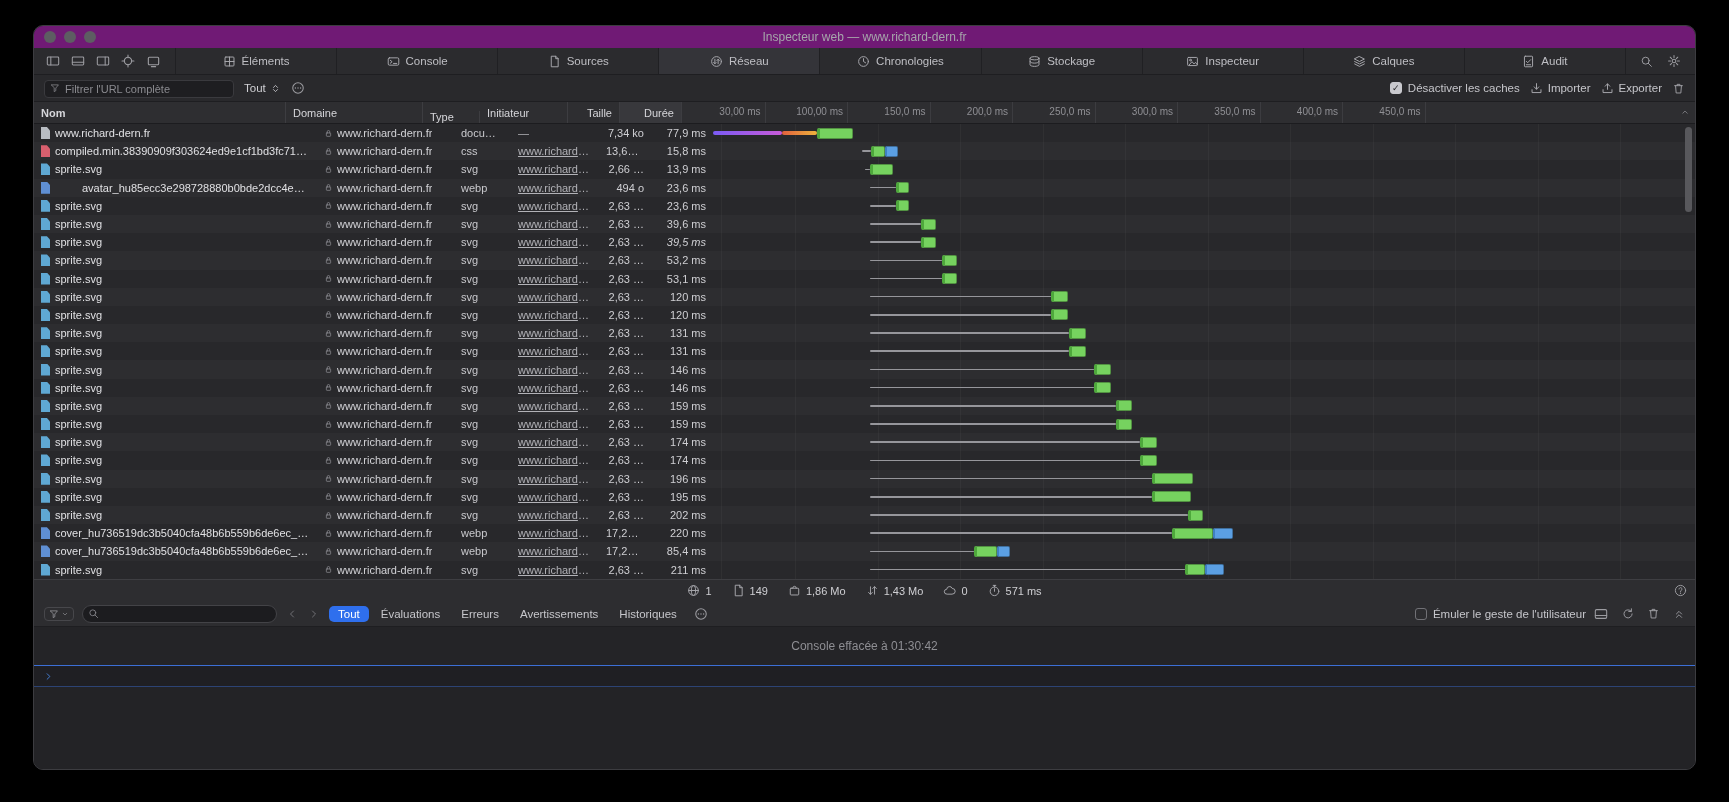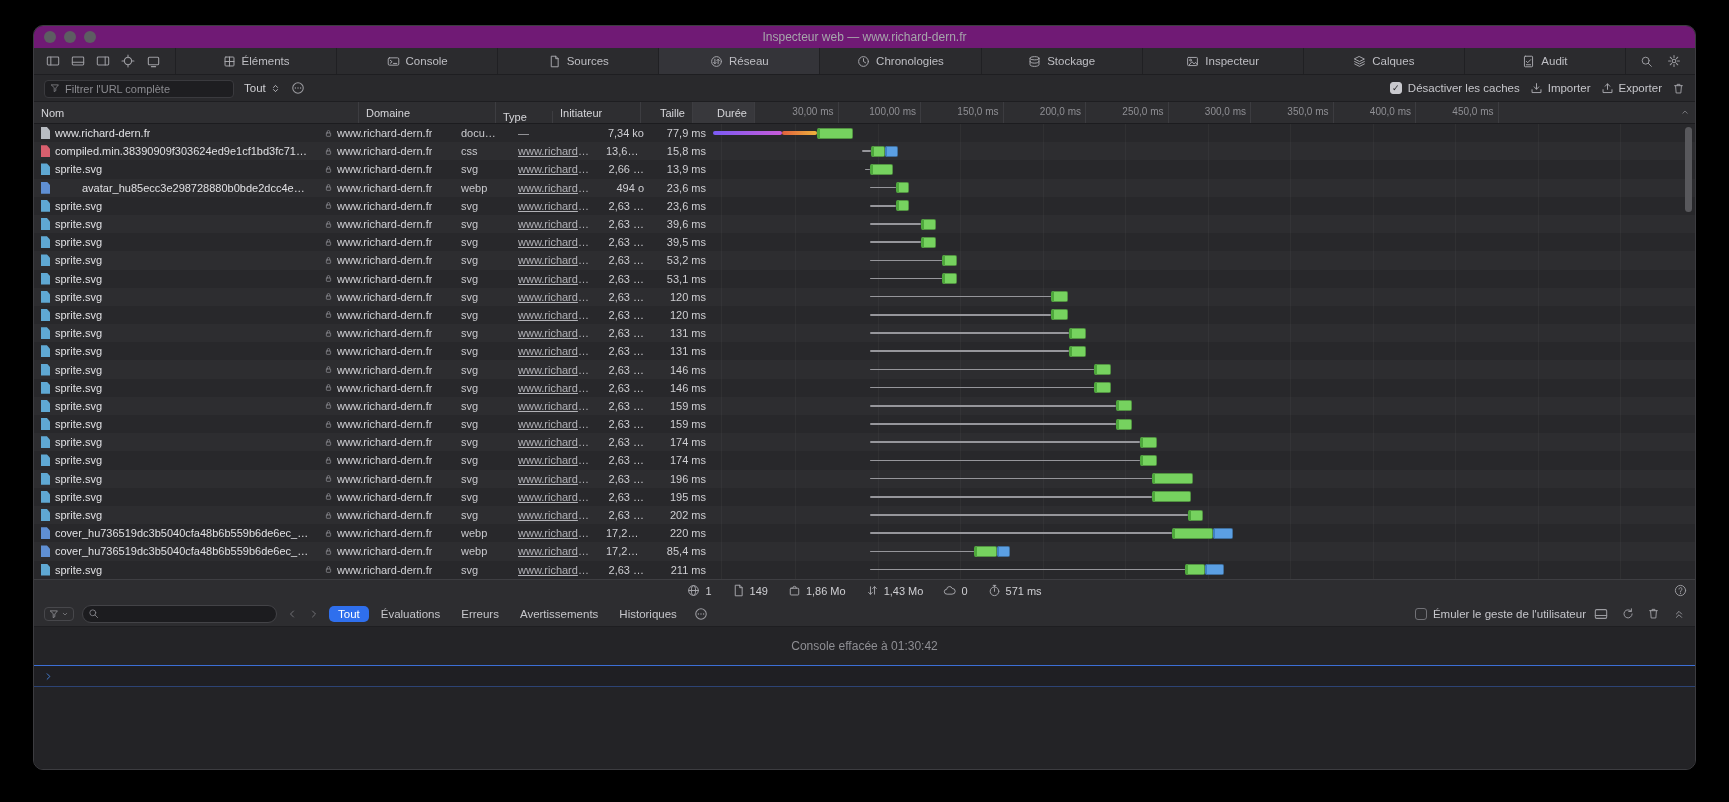--- a/index.html
+++ b/index.html
@@ -312,21 +312,21 @@
         <svg class="ic" width="13" height="13" viewBox="0 0 16 16" fill="none" stroke="currentColor" stroke-width="1.2" stroke-linecap="round" stroke-linejoin="round">
           <line x1="3.2" y1="4.5" x2="12.8" y2="4.5"></line>
           <path d="M6.3 4.5 v-1.6 h3.4 v1.6"></path>
           <path d="M4.4 4.5 l0.7 9 h5.8 l0.7 -9"></path>
         </svg>
       </span>
   </div>
 
   <div class="network">
     <div class="net-header" id="net-header">
-        <div class="hcell" style="width: 325px;">
+        <div class="hcell" style="width: 252px; font-weight: bold;">
           <span>Nom</span>
         </div>
         <div class="hcell" style="width: 137px;">
           <span>Domaine</span>
         </div>
         <div class="hcell" style="width: 57px; margin-top: 9px;">
           <span>Type</span>
         </div>
         <div class="hcell" style="width: 88px;">
           <span>Initiateur</span>
@@ -514,21 +514,21 @@
               <svg class="ic" width="9" height="9" viewBox="0 0 16 16" fill="none" stroke="currentColor" stroke-width="1.2" stroke-linecap="round" stroke-linejoin="round">
                 <rect x="4.2" y="7" width="7.6" height="6" rx="1"></rect>
                 <path d="M5.7 7 v-2 a2.3 2.3 0 0 1 4.6 0 v2"></path>
               </svg>
             </span>
             <span style="overflow:hidden;text-overflow:ellipsis;">www.richard-dern.fr</span>
           </div>
           <div class="cell typecell" style="width: 57px;">svg</div>
           <div class="cell initcell link" style="width: 88px;">www.richard-d…</div>
           <div class="cell r" style="width: 52px;">2,63 …</div>
-          <div class="cell r" style="width: 62px;">39,5 ms</div>
+          <div class="cell r" style="width: 62px; font-style: italic;">39,5 ms</div>
           <div class="cell-tl">
             <div class="wf-line" style="background: rgb(150, 150, 155); left: 156.75px; width: 51.15px;"></div>
             <div class="wf-block green" style="left: 207.9px; width: 14.85px;"></div>
           </div>
         </div>
         <div class="row even">
           <div class="cell namecell" style="width: 283px;">
             <span class="fileicon" style="background:#5fa8d3"></span>
             <span style="overflow:hidden;text-overflow:ellipsis;">sprite.svg</span>
           </div>

